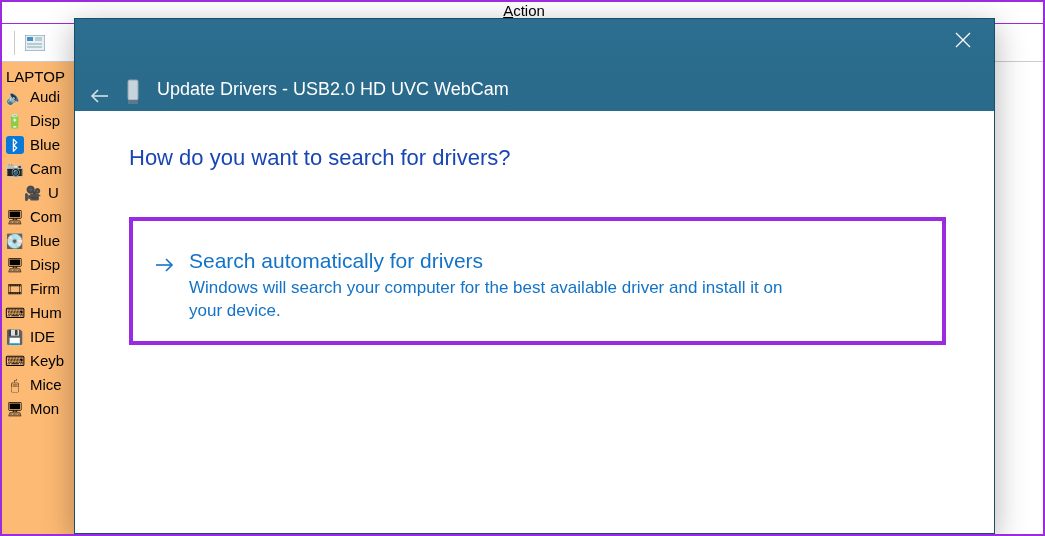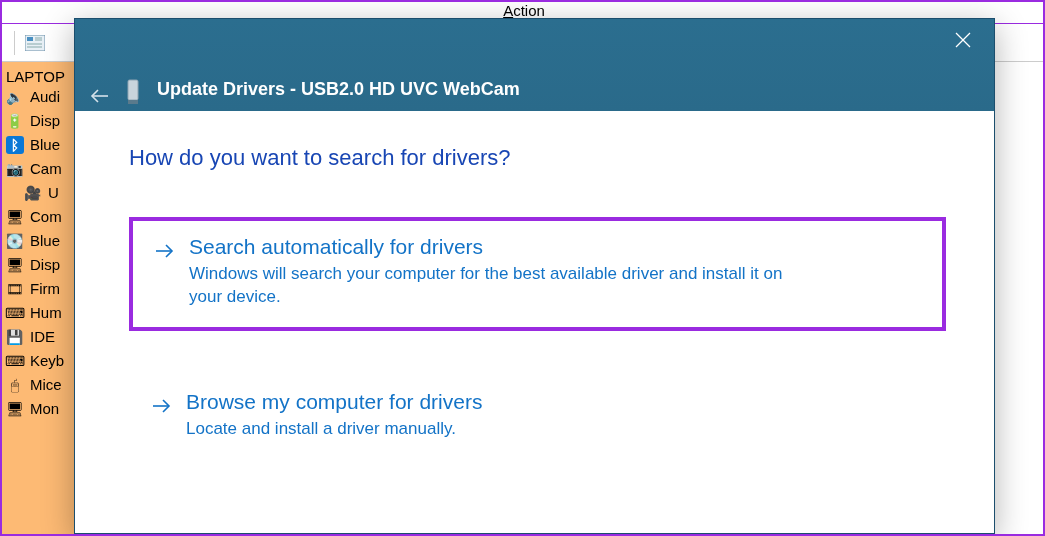--- a/index.html
+++ b/index.html
@@ -17,28 +17,28 @@
     .bg-tree .root { padding: 6px 0 0 4px; font-weight: 400; white-space: nowrap; }
     .bg-tree .item { display: flex; align-items: flex-start; gap: 6px; padding: 3px 0 3px 4px; white-space: nowrap; }
     .bg-tree .item .ico { width: 18px; height: 18px; flex-shrink: 0; display: inline-flex; align-items: center; justify-content: center; font-size: 14px; }
     
     
     .dialog { position: absolute; top: 16px; left: 72px; right: 48px; bottom: 0; background: #fff; box-shadow: 0 8px 30px rgba(0,0,0,0.3); border: 1px solid #1b4e6d; }
     .titlebar { height: 92px; background: #2b6e8f; background: linear-gradient(#2b6e8f,#2a6a8a); display: flex; align-items: center; padding: 0 18px; position: relative; color: #fff; }
     .titlebar .back { position: absolute; left: 14px; top: 66px; width: 22px; height: 22px; display: flex; align-items: center; justify-content: center; }
     .titlebar .back svg { stroke: #d5e2ea; }
     .titlebar .device-ico { position: absolute; left: 50px; top: 60px; width: 22px; height: 28px; }
-    .titlebar .title-text { position: absolute; left: 82px; top: 60px; font-size: 18px; font-weight: 700; color: #fff; }
+    .titlebar .title-text { position: absolute; left: 82px; top: 60px; font-size: 18px; font-weight: 400; color: #fff; }
     .close-btn { position: absolute; top: 0; right: 0; width: 62px; height: 42px; display: flex; align-items: center; justify-content: center; }
     .close-btn svg { stroke: #fff; }
     
     .dialog-body { padding: 34px 48px 0 54px; }
     .heading { font-size: 22px; color: #1846b4; font-weight: 400; margin-bottom: 46px; }
     
-    .option { position: relative; padding: 14px 22px 18px 22px; margin-bottom: 18px; border: 1px solid transparent; }
+    .option { position: relative; padding: 28px 22px 18px 22px; margin-bottom: 18px; border: 1px solid transparent; }
     .option.highlighted { border: 4px solid #9a2be0; }
     .option.plain { border: 1px solid transparent; }
     .opt-row { display: flex; align-items: flex-start; gap: 14px; }
     .opt-arrow { width: 20px; height: 20px; margin-top: 6px; flex-shrink: 0; display: flex; align-items: center; justify-content: center; }
     .opt-arrow svg { stroke: #1373c7; }
     .opt-title { font-size: 21px; color: #1373c7; font-weight: 400; margin-bottom: 4px; }
     .opt-desc { font-size: 17px; color: #1373c7; font-weight: 400; max-width: 620px; line-height: 1.35; }
     
     
     .i-speaker::before { content: "🔈"; }
@@ -178,29 +178,15 @@
           </div>
           <div>
             <div class="opt-title">Search automatically for drivers</div>
             <div class="opt-desc">Windows will search your computer for the best available driver and install it on your device.</div>
           </div>
         </div>
       </div>
       <div style="position:absolute; left:0; right:78px; bottom:-20px; top:-6px; border:1px solid #cfe4f0; z-index:-1;"></div>
     </div>
 
-    <div class="option plain" style="margin-top:44px; padding-left:22px;">
-      <div class="opt-row">
-        <div class="opt-arrow">
-          <svg width="20" height="14" viewBox="0 0 20 14" fill="none" stroke-width="1.6">
-              <line x1="1" y1="7" x2="17" y2="7"></line>
-              <polyline points="11,1 17,7 11,13"></polyline>
-            </svg>
-        </div>
-        <div>
-          <div class="opt-title">Browse my computer for drivers</div>
-          <div class="opt-desc">Locate and install a driver manually.</div>
-        </div>
-      </div>
-    </div>
 
   </div>
 </div>
 
 </body></html>

